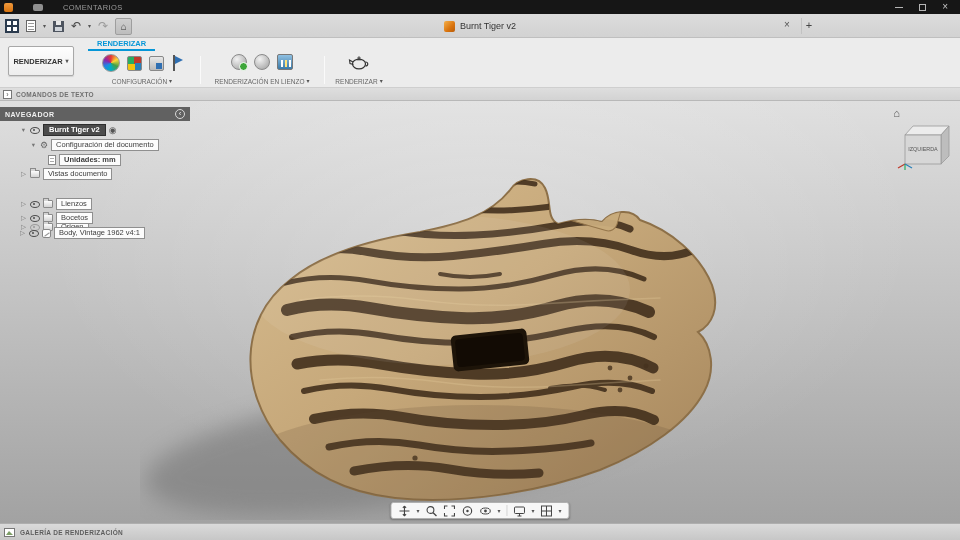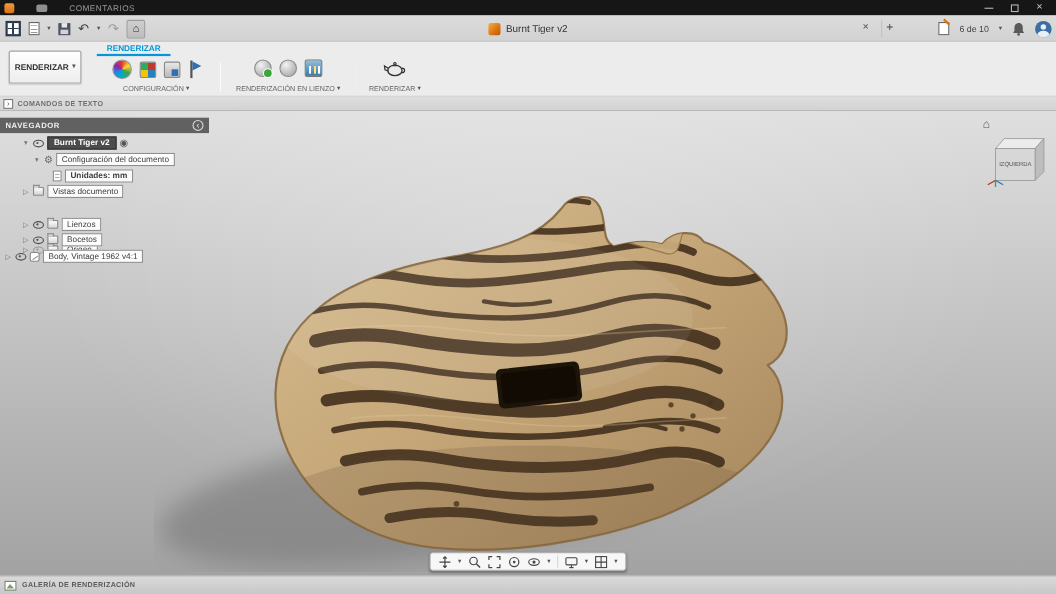--- a/index.html
+++ b/index.html
@@ -186,30 +186,20 @@
       <span class="home-tab">⌂</span>
     </div>
 
     <div class="doc-tab">
       <span class="doc-ico"></span>
       <span class="doc-title">Burnt Tiger v2</span>
     </div>
     <span class="tab-close">×</span>
     <span class="tab-plus">+</span>
 
-    <div class="tb-right">
-      <span class="ico-jobdoc"></span>
-      <span class="job-text">6 de 10</span>
-      <span class="caret">▾</span>
-      <svg width="12" height="13">
-        <path d="M6 1 C3.2 1 2.2 3 2.2 5.2 L2.2 8 L1 10 L11 10 L9.8 8 L9.8 5.2 C9.8 3 8.8 1 6 1 Z" fill="#5a5a5a"></path>
-        <circle cx="6" cy="11.3" r="1.2" fill="#5a5a5a"></circle>
-      </svg>
-      <span class="avatar"></span>
-    </div>
   </div>
 
   <div class="ribbon">
     <div class="ws-btn">
       <span>RENDERIZAR</span>
       <span class="caret">▾</span>
     </div>
     <div class="rib-tab">
       <span>RENDERIZAR</span>
     </div>
@@ -363,21 +353,21 @@
         <span class="eye"></span>
         <span class="folder"></span>
         <span class="tlabel">Lienzos</span>
       </div>
       <div class="trow" style="left:20px; top:111px;">
         <span class="disc">▷</span>
         <span class="eye"></span>
         <span class="folder"></span>
         <span class="tlabel">Bocetos</span>
       </div>
-      <div class="trow" style="left:4px; top:126px;">
+      <div class="trow" style="left:19px; top:126px;">
         <span class="disc">▷</span>
         <span class="eye"></span>
         <span class="body-ico"></span>
         <span class="tlabel">Body, Vintage 1962 v4:1</span>
       </div>
     </div>
 
     <span class="home-glyph">⌂</span>
     <svg class="viewcube" viewBox="0 0 56 52">
       <polygon points="9,17 17,8 53,8 45,17" fill="#ececec" stroke="#9a9a9a" stroke-width="0.8"></polygon>

